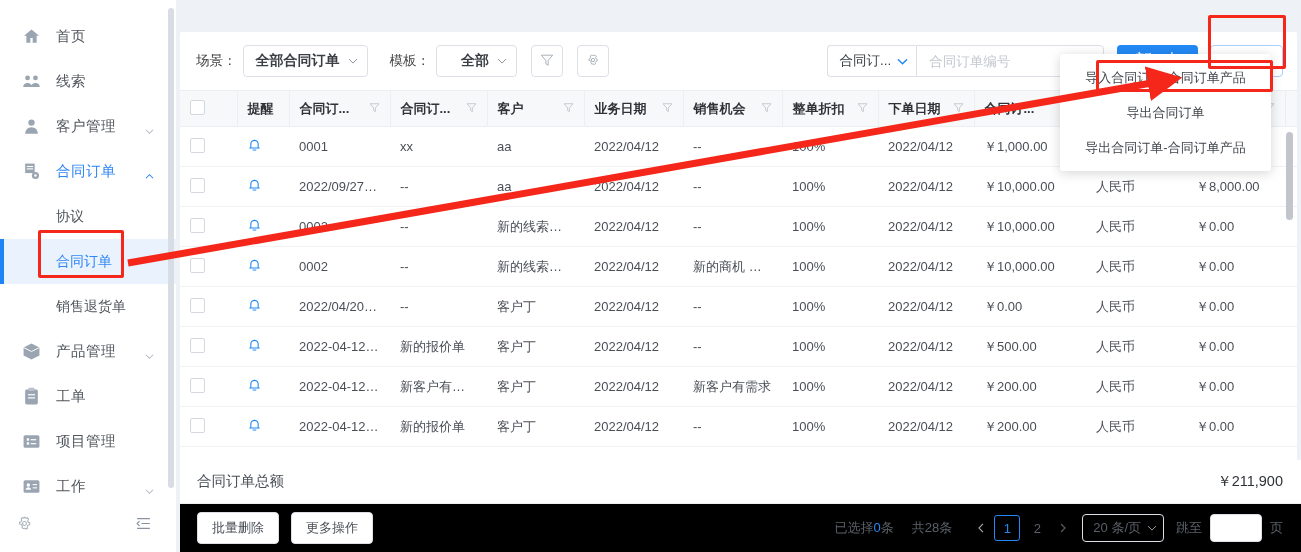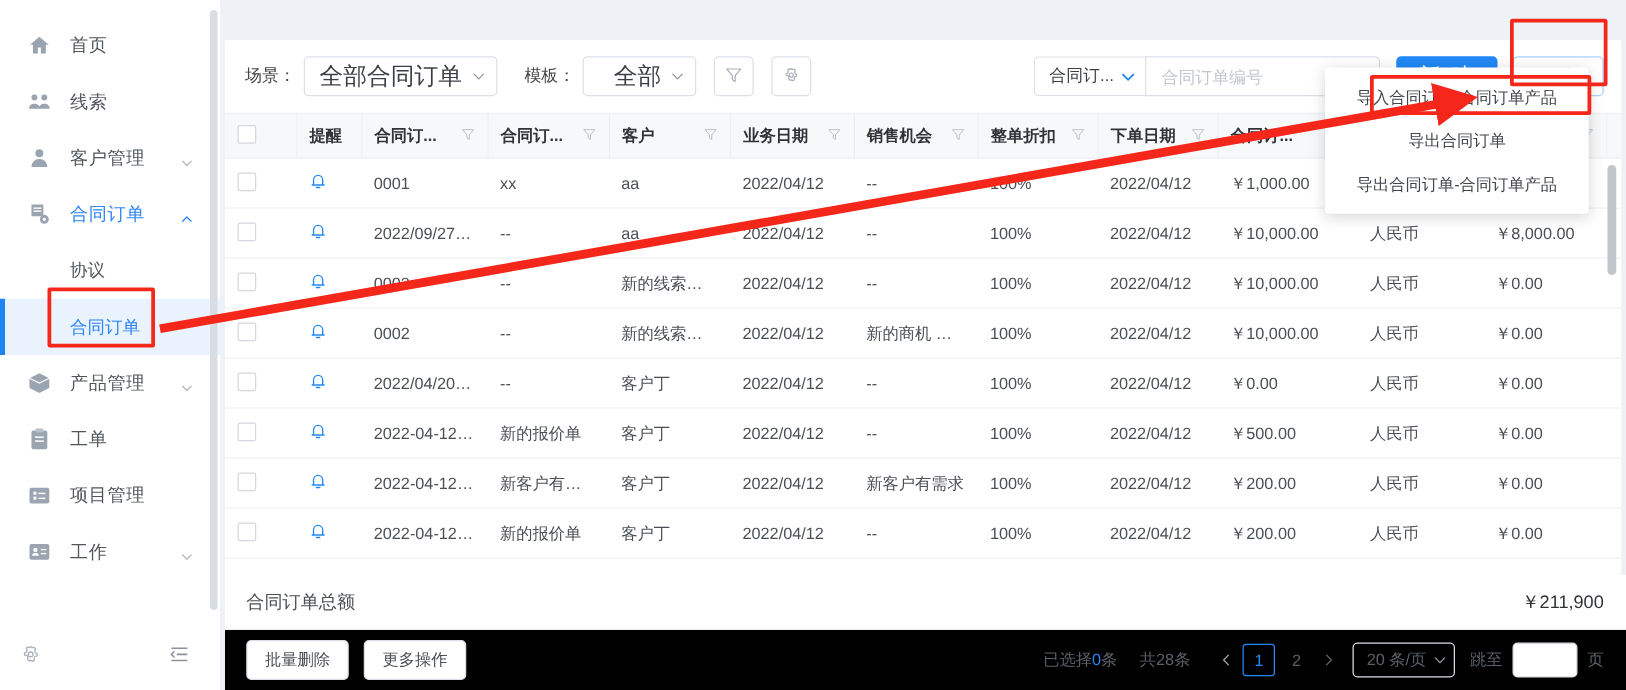--- a/index.html
+++ b/index.html
@@ -85,22 +85,23 @@
   .toolbar {
     position: relative; height: 58px;
     display: flex; align-items: center;
     padding: 0 14px 0 16px;
   }
   .tb-label { font-size: 13.5px; color: #3d4busque; }
   .tb-label { color: #444; margin-right: 6px; }
   .select-box {
     height: 32px; border: 1px solid #dcdfe6; border-radius: 4px;
     display: inline-flex; align-items: center; padding: 0 9px 0 12px;
-    background: #fff; cursor: pointer; font-size: 19px; color: #3b3f45;
+    background: #fff; cursor: pointer; font-size: 14px; color: #3b3f45;
     white-space: nowrap;
+    font-weight: bold;
   }
   .select-box .chev { margin-left: 8px; display:flex; }
   .icon-btn {
     width: 32px; height: 32px; border: 1px solid #dcdfe6; border-radius: 4px;
     background: #fff; display: flex; align-items: center; justify-content: center;
     cursor: pointer; margin-left: 14px;
   }
   .spacer { flex: 1 1 auto; }
 
   .search-group { display: flex; align-items: stretch; height: 32px; }
@@ -307,20 +308,23 @@
               <path d="M1.5 8 6 3.5 10.5 8" stroke="#2f86f6" stroke-width="1.4" fill="none" stroke-linecap="round"></path>
             </svg>
         </span>
       </div>
 
       <div class="nav-sub">
         <span>协议</span>
       </div>
       <div class="nav-sub selected">
         <span>合同订单</span>
+      </div>
+      <div class="nav-sub">
+        <span>销售退货单</span>
       </div>
 
       <div class="nav-item">
         <span class="ic">
           <svg width="19" height="19" viewBox="0 0 24 24" fill="#9aa5b1">
               <path d="M12 2 22 7v10l-10 5L2 17V7z"></path>
               <path d="M2 7l10 5 10-5" stroke="#fff" stroke-width="1.2" fill="none"></path>
             </svg>
         </span>
         <span class="lbl">产品管理</span>

